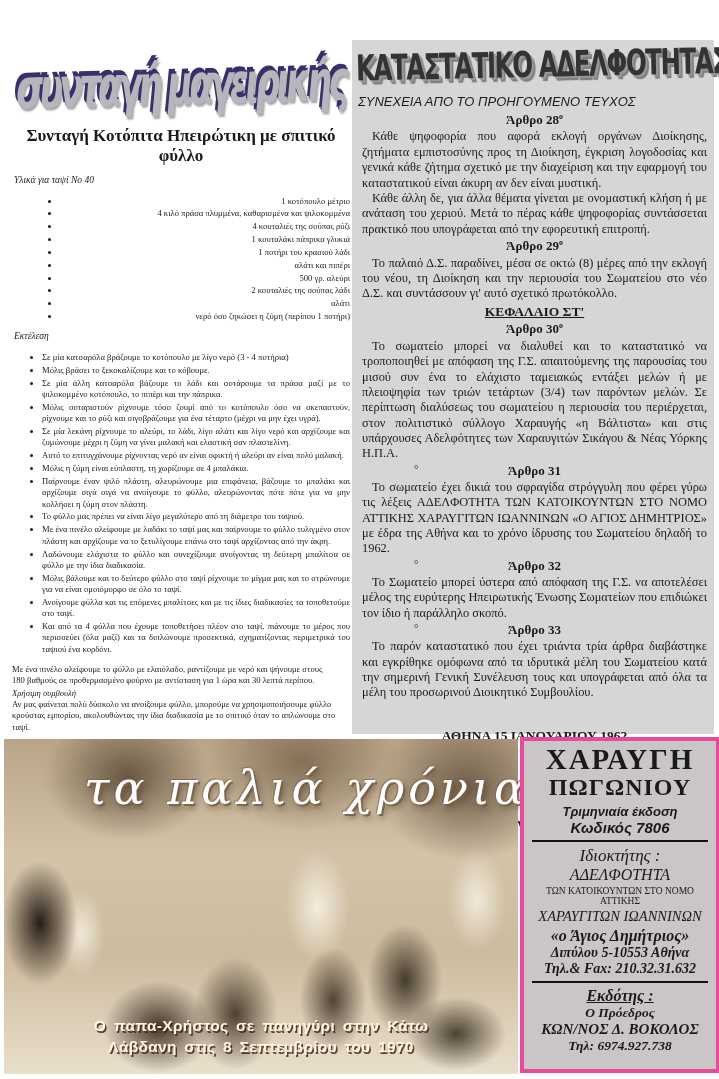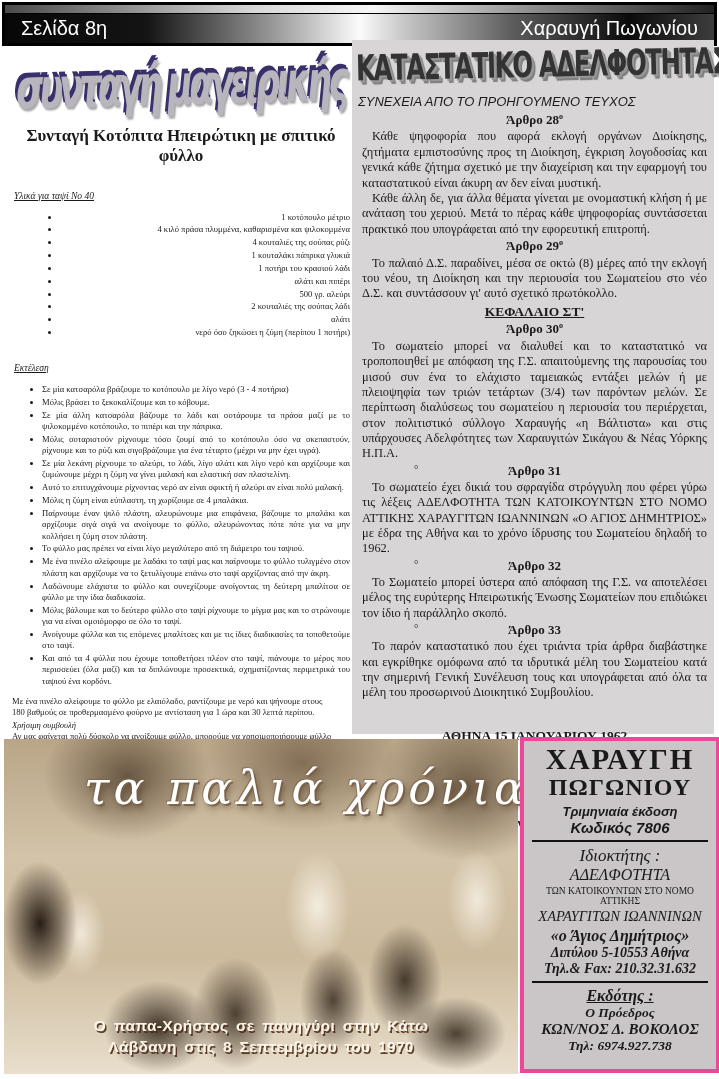--- a/index.html
+++ b/index.html
@@ -18,21 +18,21 @@
 
   
   .recipe-col{position:absolute;left:12px;top:48px;width:338px;}
   .recipe-logo{font-family:"DejaVu Sans",sans-serif;font-weight:bold;font-style:italic;
     font-size:46px;letter-spacing:-5px;white-space:nowrap;color:#b9b5bd;
     text-shadow:-3px -4px 0 #37306a,-1px -2px 0 #37306a,2px 2px 2px rgba(0,0,0,.35);
     transform:rotate(-1.5deg) scaleX(.76) scaleY(1.22);transform-origin:left center;
     margin:14px 0 8px 4px;}
   .recipe-title{font-weight:bold;font-size:17px;text-align:center;margin:10px 0 6px 0;}
   .recipe-body{font-size:8.6px;line-height:1.32;}
-  .r-sec-heading{font-style:italic;font-size:9.5px;margin:24px 0 9px 2px;text-decoration:underline;}
+  .r-sec-heading{font-style:italic;font-size:9.5px;margin:8px 0 9px 2px;}
   ul.r-list{margin:0;padding-left:48px;text-align:right;}
   ul.r-list.exec{padding-left:30px;text-align:justify;}
   ul.r-list li{margin:1.5px 0;}
   .r-closing{margin:9px 0 0 0;padding-right:14px;}
   .r-tip-heading{font-style:italic;margin:1px 0 0 0;}
   .r-tip{margin:0;padding-right:4px;}
 
   
   .statute-panel{position:absolute;left:352px;top:40px;width:362px;height:694px;
     background:#d8d5d6;}
@@ -94,26 +94,20 @@
   .ib-pub-label{font-weight:bold;font-style:italic;font-size:16px;text-decoration:underline;}
   .ib-pub1{font-weight:bold;font-style:italic;font-size:13.5px;}
   .ib-pub2{font-weight:bold;font-style:italic;font-size:15px;}
   .ib-pub3{font-weight:bold;font-style:italic;font-size:13.5px;}
 </style>
 </head>
 <body>
 
 <div class="page">
 
-  <div class="masthead">
-    <div class="masthead-row">
-      <span>Σελίδα 8η</span>
-      <span>Χαραυγή Πωγωνίου</span>
-    </div>
-  </div>
 
   <div class="recipe-col">
     <div class="recipe-logo">συνταγή μαγειρικής</div>
     <div class="recipe-title">Συνταγή Κοτόπιτα Ηπειρώτικη με σπιτικό φύλλο</div>
     <div class="recipe-body">
       <div id="recipe-sections">
           <div class="r-sec-heading">Υλικά για ταψί Νο 40</div>
           <ul class="r-list">
             <li>1 κοτόπουλο μέτριο</li>
             <li>4 κιλό πράσα πλυμμένα, καθαρισμένα και ψιλοκομμένα</li>

